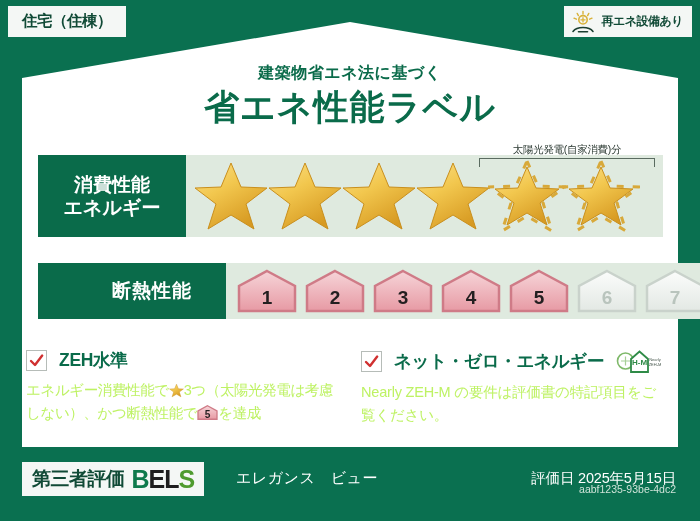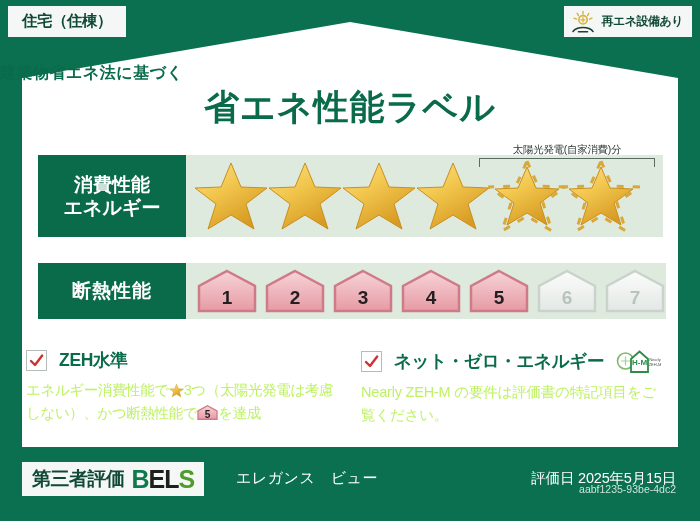--- a/index.html
+++ b/index.html
@@ -72,21 +72,21 @@
     background: #ffffff;
     clip-path: polygon(0% 100%, 0% 13.2%, 50% 0%, 100% 13.2%, 100% 100%);
     z-index: 2;
   }
 
   
   .title-sub {
     position: absolute;
     left: 0; right: 0;
     top: 63px;
-    text-align: left;
+    text-align: center;
     font-size: 16px;
     font-weight: bold;
     color: #0a6b4a;
     letter-spacing: 0.5px;
     z-index: 4;
   }
   .title-main {
     position: absolute;
     left: 0; right: 0;
     top: 84px;
@@ -115,21 +115,21 @@
     background: #0a6b4a;
     color: #ffffff;
     display: flex;
     flex-direction: column;
     align-items: center;
     justify-content: center;
     font-weight: bold;
     flex: none;
   }
   .row-energy .row-label { font-size: 19px; line-height: 1.22; letter-spacing: 0px; }
-  .row-insul  .row-label { font-size: 19px; letter-spacing: 1px; }
+  .row-insul  .row-label { font-size: 19px; letter-spacing: 1px; padding-left: 40px; }
 
   .row-body {
     flex: 1;
     background: #dfeadf;
     display: flex;
     align-items: center;
     position: relative;
   }
   .row-energy .row-body { padding-left: 6px; }
   .row-insul  .row-body { padding-left: 10px; gap: 6px; }

